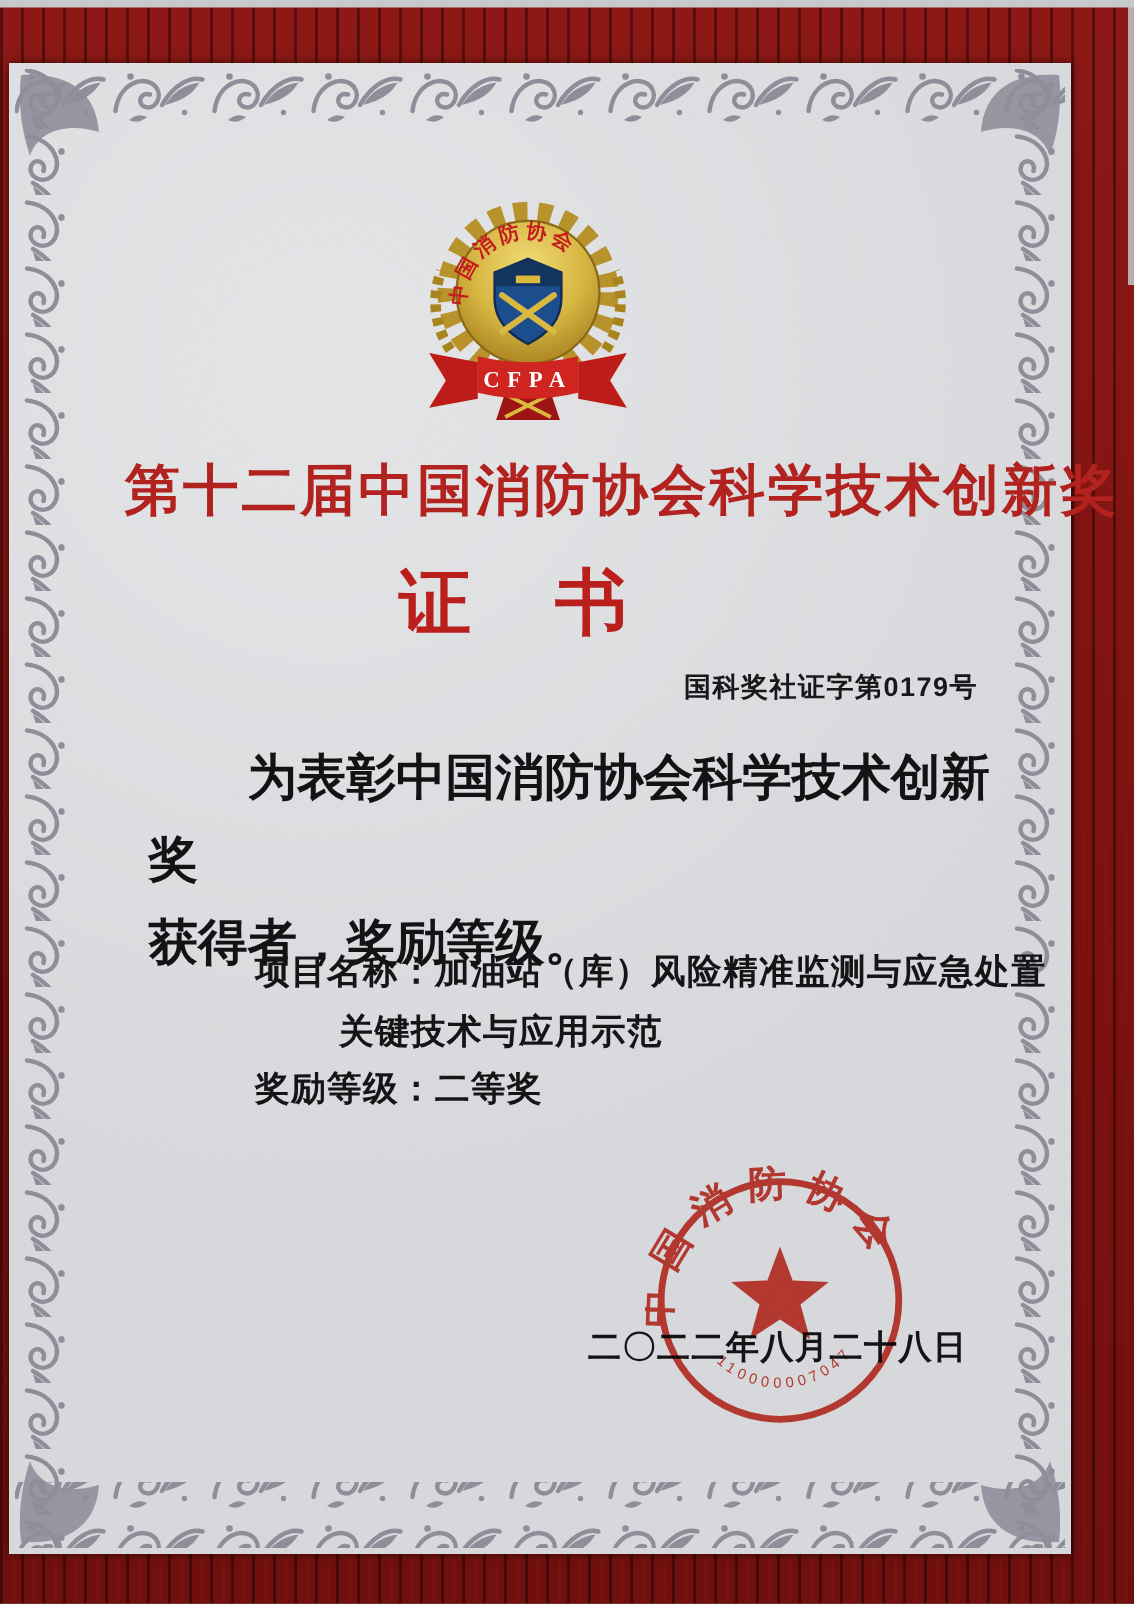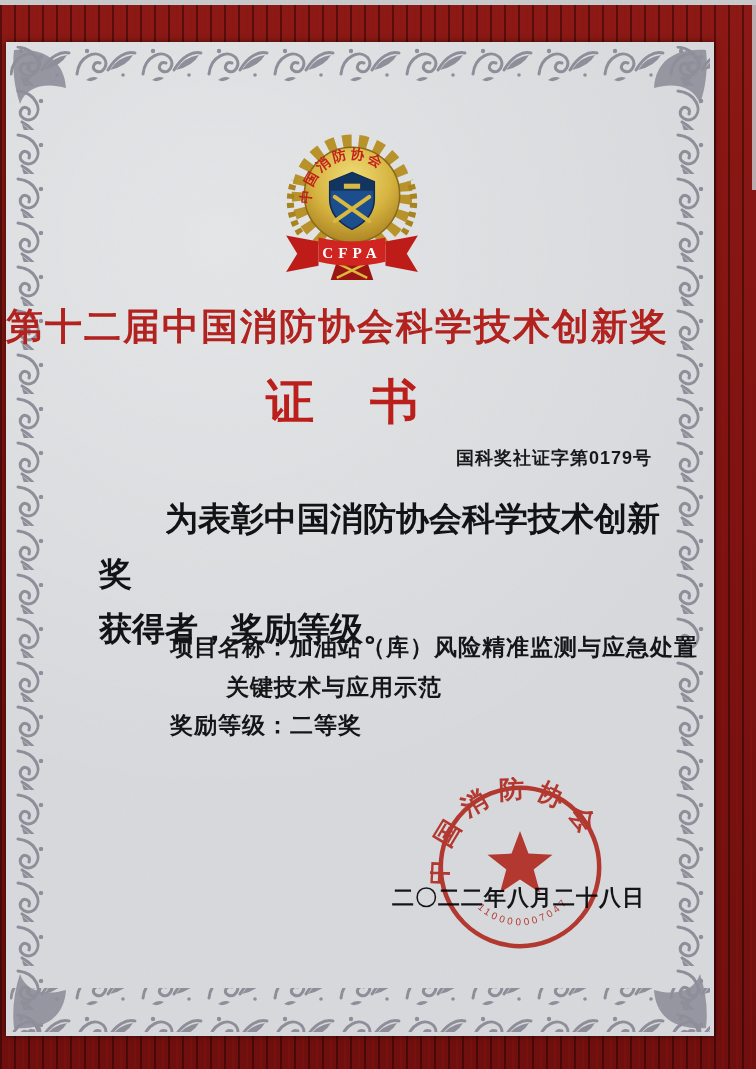--- a/index.html
+++ b/index.html
@@ -15,21 +15,21 @@
   .edge-right{position:absolute;right:0;top:0;width:4px;height:190px;background:#c4c7ca;opacity:.85;}
   .paper{
     position:absolute;left:6px;top:42px;width:708px;height:994px;
     background:
       radial-gradient(circle at 30% 20%, rgba(255,255,255,.35), rgba(255,255,255,0) 60%),
       #d7d9dc;
     box-shadow:0 0 6px rgba(0,0,0,.55);
   }
   .noise,.borderart{position:absolute;left:0;top:0;width:100%;height:100%;pointer-events:none;}
   .title{
-    position:absolute;left:0;top:260px;width:740px;text-align:left;
+    position:absolute;left:0;top:260px;width:740px;text-align:right;
     font-size:37px;font-weight:bold;color:#b22320;letter-spacing:2px;white-space:nowrap;
   }
   .zhengshu{
     position:absolute;left:0;top:328px;width:708px;text-align:center;
     font-size:48px;font-weight:bold;color:#bb1f1c;letter-spacing:56px;padding-left:20px;box-sizing:border-box;
   }
   .docnum{
     position:absolute;right:62px;top:404px;font-size:18px;font-weight:bold;color:#17181a;
     font-family:"Liberation Sans","DejaVu Sans",sans-serif;letter-spacing:1px;
   }

